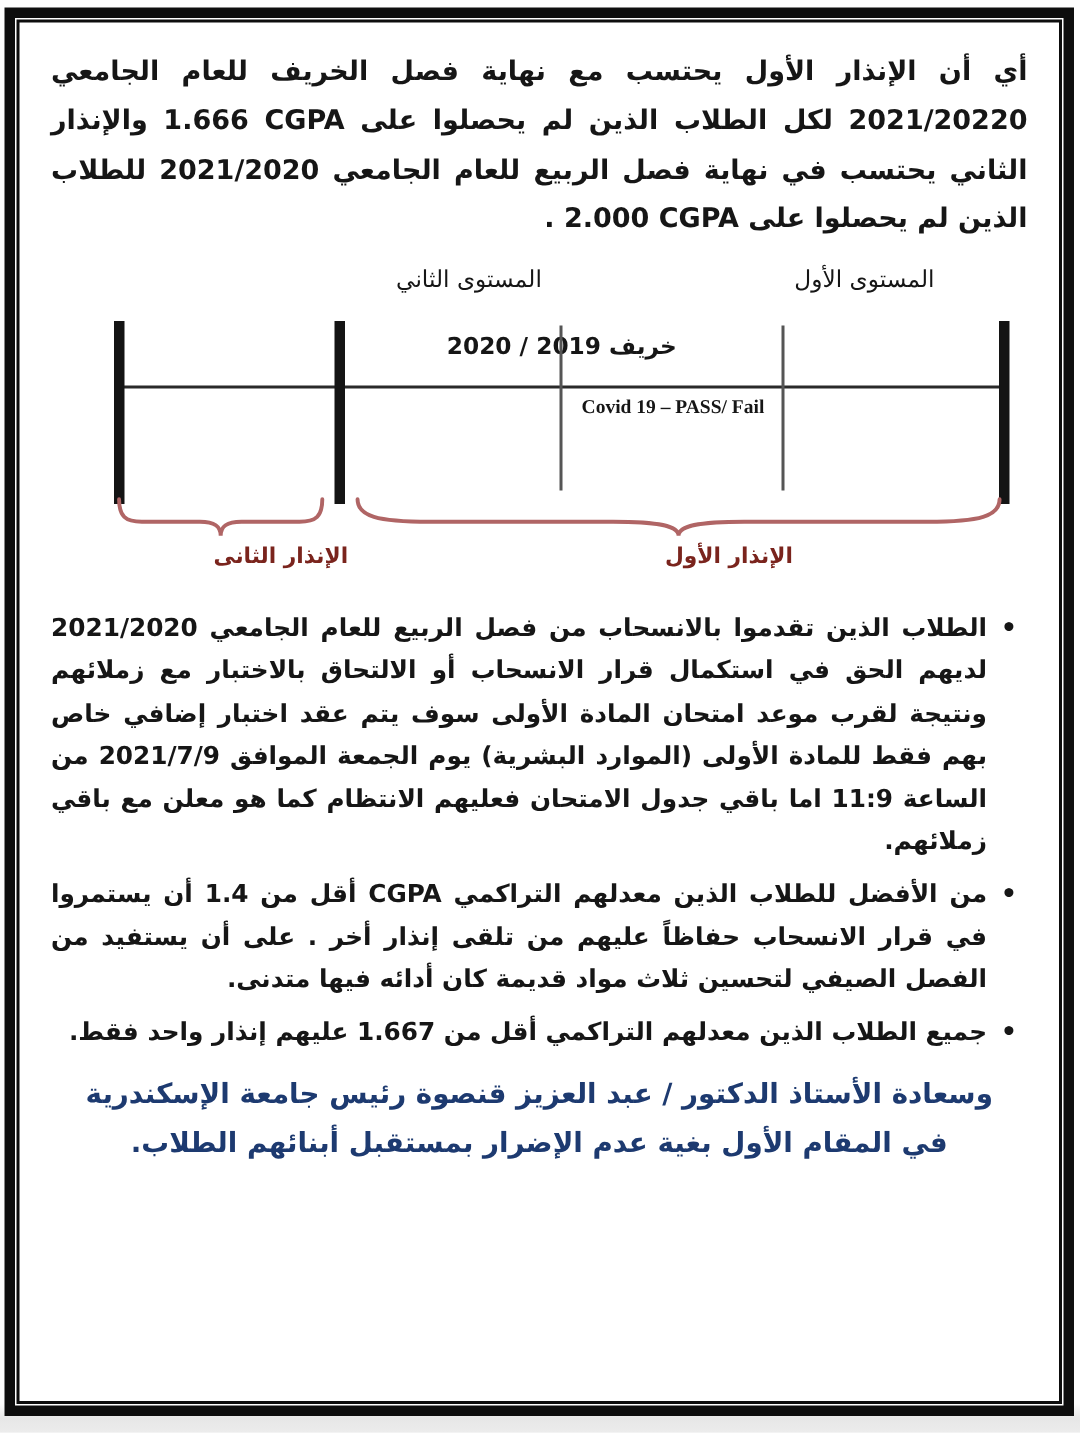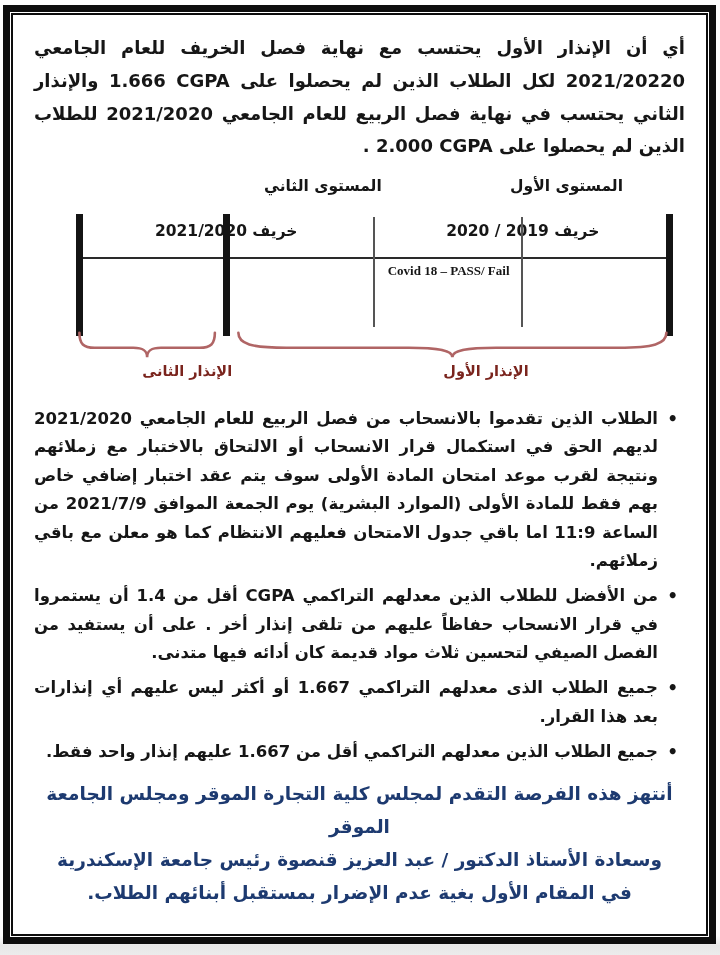--- a/index.html
+++ b/index.html
@@ -47,21 +47,21 @@
     text-align-last:right;
   }
   
   .diagram{
     position:relative;
     height:216px;
     margin-top:12px;
   }
   .lvl{
     position:absolute;top:2px;
-    font-size:15.5px;font-weight:700;
+    font-size:15.5px;font-weight:400;
   }
   .lvl1{right:62px;}
   .lvl2{left:230px;}
   .tl{
     position:absolute;
     top:42px;left:44px;right:14px;height:114px;
     direction:rtl;
     display:flex;
   }
   .cell{
@@ -157,49 +157,46 @@
     <div class="content">
 
       <p class="intro">أي أن الإنذار الأول يحتسب مع نهاية فصل الخريف للعام الجامعي 2021/20220 لكل الطلاب الذين لم يحصلوا على ⁦1.666 CGPA⁩ والإنذار الثاني يحتسب في نهاية فصل الربيع للعام الجامعي 2021/2020 للطلاب الذين لم يحصلوا على ⁦2.000 CGPA⁩ .</p>
 
       <div class="diagram">
         <div class="lvl lvl1">المستوى الأول</div>
         <div class="lvl lvl2">المستوى الثاني</div>
 
         <div class="tl">
           <div class="cell">خريف 2019 / 2020</div>
-          <div class="cell">خريف 2021/2020</div>
 
           <div class="hline"></div>
           <div class="sep sep1"></div>
           <div class="sep sep2"></div>
           <div class="bar bar-right"></div>
           <div class="bar bar-mid"></div>
           <div class="bar bar-left"></div>
-          <div class="covid">Covid 18 – PASS/ Fail</div>
+          <div class="covid">Covid 19 – PASS/ Fail</div>
         </div>
 
         <svg class="brace brace-first" viewBox="0 0 200 30" preserveAspectRatio="none" aria-hidden="true">
           <path d="M2,2 C2,14 8,18 24,18 L80,18 C94,18 100,21 100,28 C100,21 106,18 120,18 L176,18 C192,18 198,14 198,2"></path>
         </svg>
         <svg class="brace brace-second" viewBox="0 0 200 30" preserveAspectRatio="none" aria-hidden="true">
           <path d="M2,2 C2,14 8,18 24,18 L80,18 C94,18 100,21 100,28 C100,21 106,18 120,18 L176,18 C192,18 198,14 198,2"></path>
         </svg>
         <div class="brace-label label-first">الإنذار الأول</div>
         <div class="brace-label label-second">الإنذار الثانى</div>
       </div>
 
       <ul class="bullets">
         <li>الطلاب الذين تقدموا بالانسحاب من فصل الربيع للعام الجامعي 2021/2020 لديهم الحق في استكمال قرار الانسحاب أو الالتحاق بالاختبار مع زملائهم ونتيجة لقرب موعد امتحان المادة الأولى سوف يتم عقد اختبار إضافي خاص بهم فقط للمادة الأولى (الموارد البشرية) يوم الجمعة الموافق 2021/7/9 من الساعة 11:9 اما باقي جدول الامتحان فعليهم الانتظام كما هو معلن مع باقي زملائهم.</li>
         <li>من الأفضل للطلاب الذين معدلهم التراكمي CGPA أقل من 1.4 أن يستمروا في قرار الانسحاب حفاظاً عليهم من تلقى إنذار أخر . على أن يستفيد من الفصل الصيفي لتحسين ثلاث مواد قديمة كان أدائه فيها متدنى.</li>
-        <li>جميع الطلاب الذى معدلهم التراكمي 1.667 أو أكثر ليس عليهم أي إنذارات بعد هذا القرار.</li>
         <li>جميع الطلاب الذين معدلهم التراكمي أقل من 1.667 عليهم إنذار واحد فقط.</li>
       </ul>
 
       <div class="thanks">
-        <div>أنتهز هذه الفرصة التقدم لمجلس كلية التجارة الموقر ومجلس الجامعة الموقر</div>
         <div>وسعادة الأستاذ الدكتور / عبد العزيز قنصوة رئيس جامعة الإسكندرية</div>
         <div>في المقام الأول بغية عدم الإضرار بمستقبل أبنائهم الطلاب.</div>
       </div>
 
     </div>
   </div>
 </div>
 
 </body></html>

